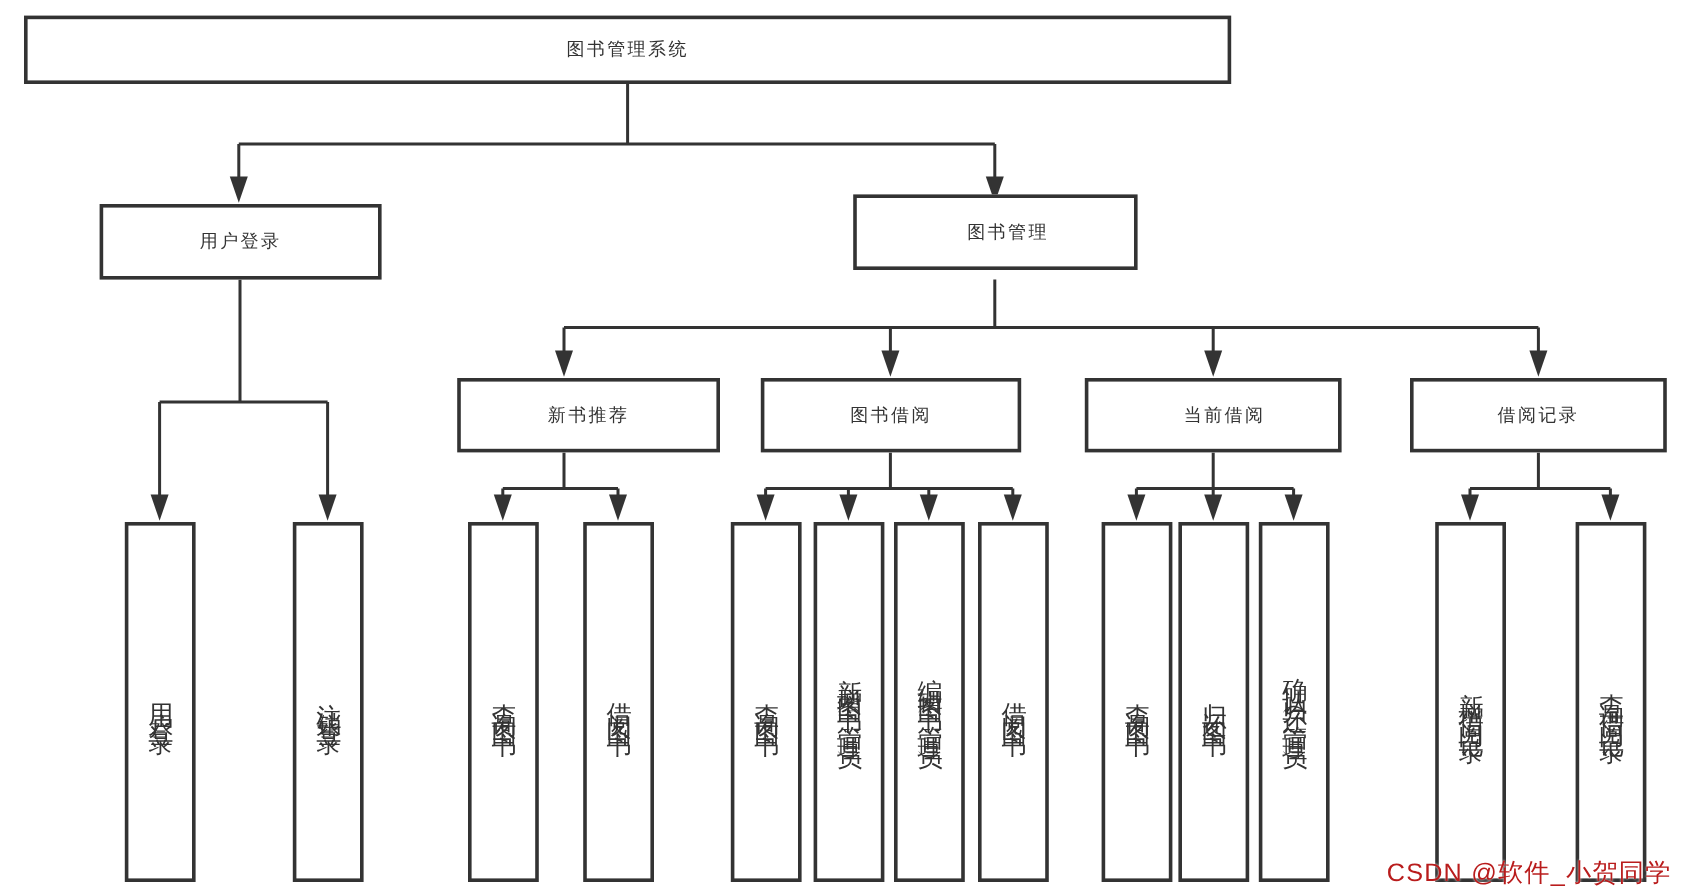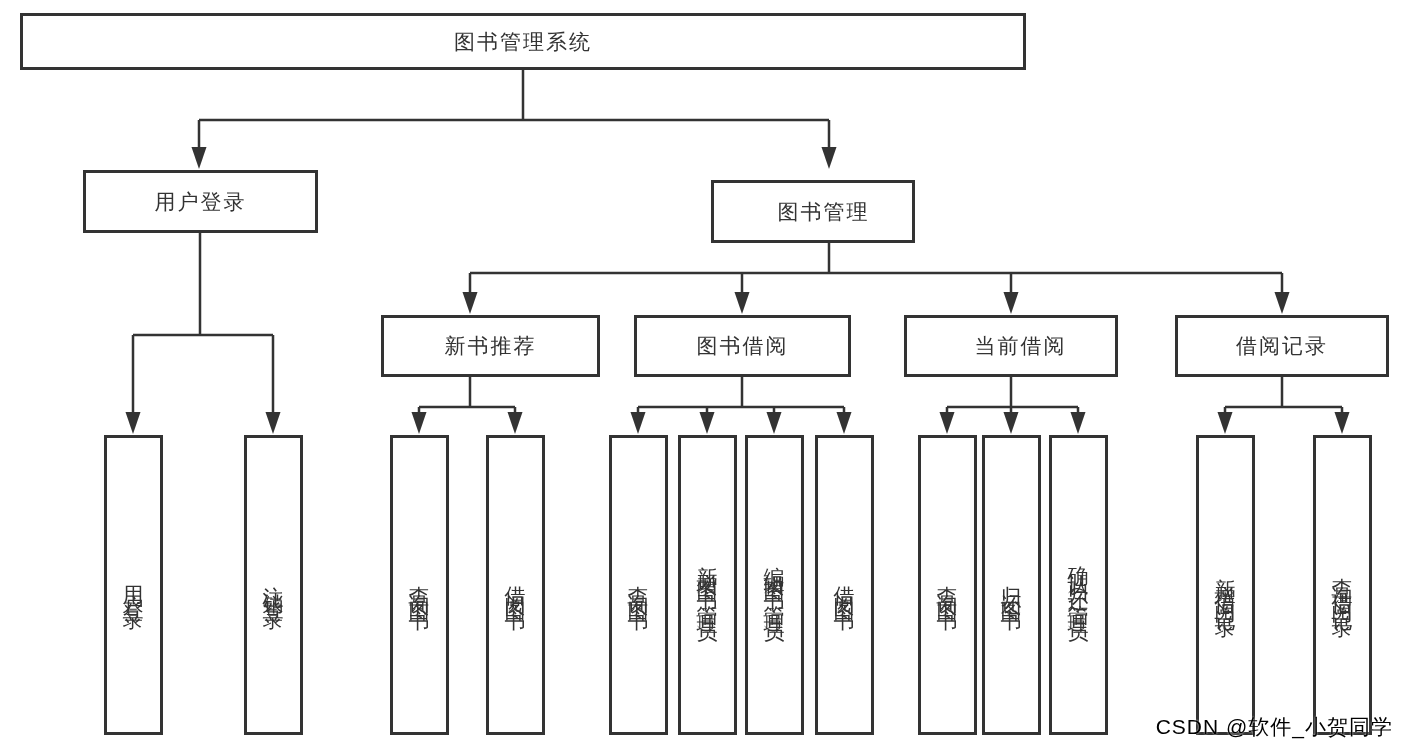--- a/index.html
+++ b/index.html
@@ -18,21 +18,21 @@
     pointer-events: none;
   }
   .hnode {
     position: absolute;
     box-sizing: border-box;
     border: 3px solid #333333;
     background: #ffffff;
     display: flex;
     align-items: center;
     justify-content: center;
-    font-size: 21px;
+    font-size: 15px;
     letter-spacing: 2px;
     color: #333333;
     z-index: 2;
     font-family: Liberation Serif, serif;
   }
   .vnode {
     position: absolute;
     box-sizing: border-box;
     top: 435px;
     height: 300px;
@@ -52,21 +52,21 @@
     line-height: 1;
     color: #333333;
     white-space: nowrap;
   }
   #watermark {
     position: absolute;
     right: 12px;
     top: 713px;
     font-size: 21px;
     letter-spacing: 1px;
-    color: #000000;
+    color: #b91c1c;
     z-index: 3;
     text-shadow: 0 0 2px #ffffff;
   }
 </style>
 </head>
 <body>
 
 <div id="canvas">
 
   <svg id="connectors" viewBox="0 0 1405 747" xmlns="http://www.w3.org/2000/svg">
@@ -112,21 +112,21 @@
     </g>
   </svg>
 
   <div class="hnode" style="left:20px; top:13px; width:1006px; height:57px;">
     <span>图书管理系统</span>
   </div>
 
   <div class="hnode" style="left:83px; top:170px; width:235px; height:63px;">
     <span>用户登录</span>
   </div>
-  <div class="hnode" style="left:711px; top:180px; width:204px; height:63px;padding-left:21px;">
+  <div class="hnode" style="left:711px; top:162px; width:237px; height:63px;padding-left:21px;">
     <span>图书管理</span>
   </div>
 
   <div class="hnode" style="left:361px; top:315px; width:219px; height:62px;margin-left:20px;">
     <span>新书推荐</span>
   </div>
   <div class="hnode" style="left:634px; top:315px; width:217px; height:62px;">
     <span>图书借阅</span>
   </div>
   <div class="hnode" style="left:904px; top:315px; width:214px; height:62px;padding-left:19px;">

